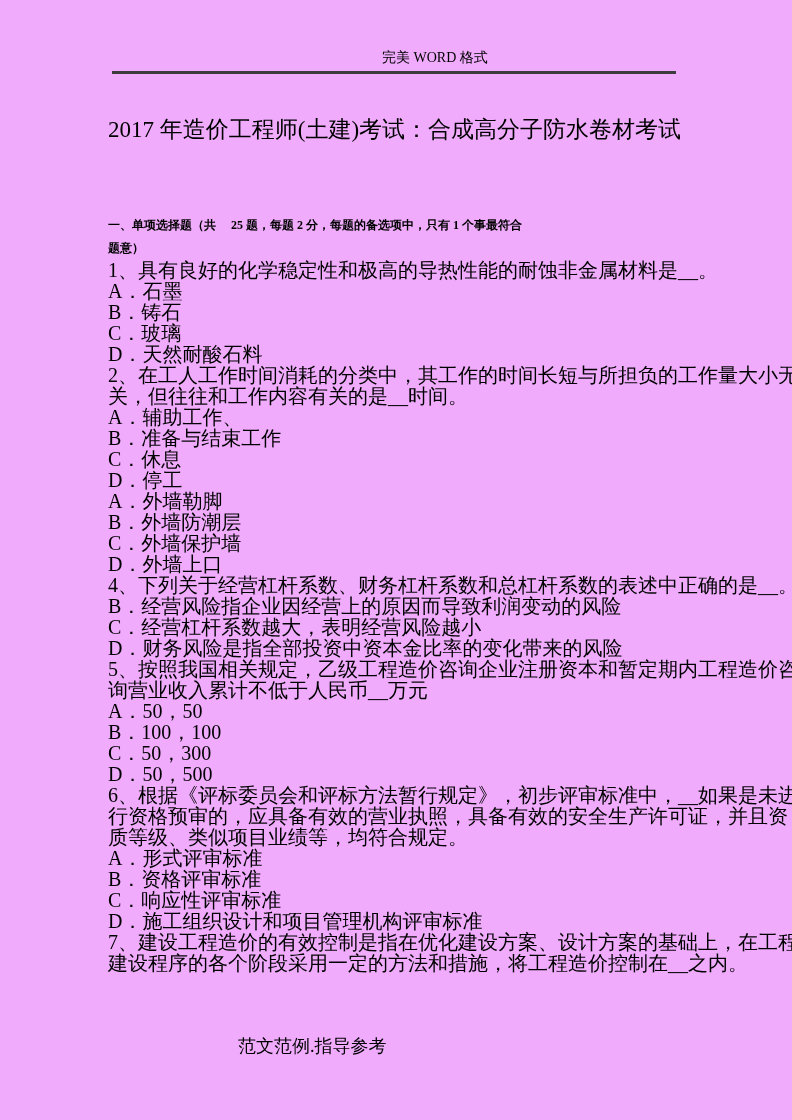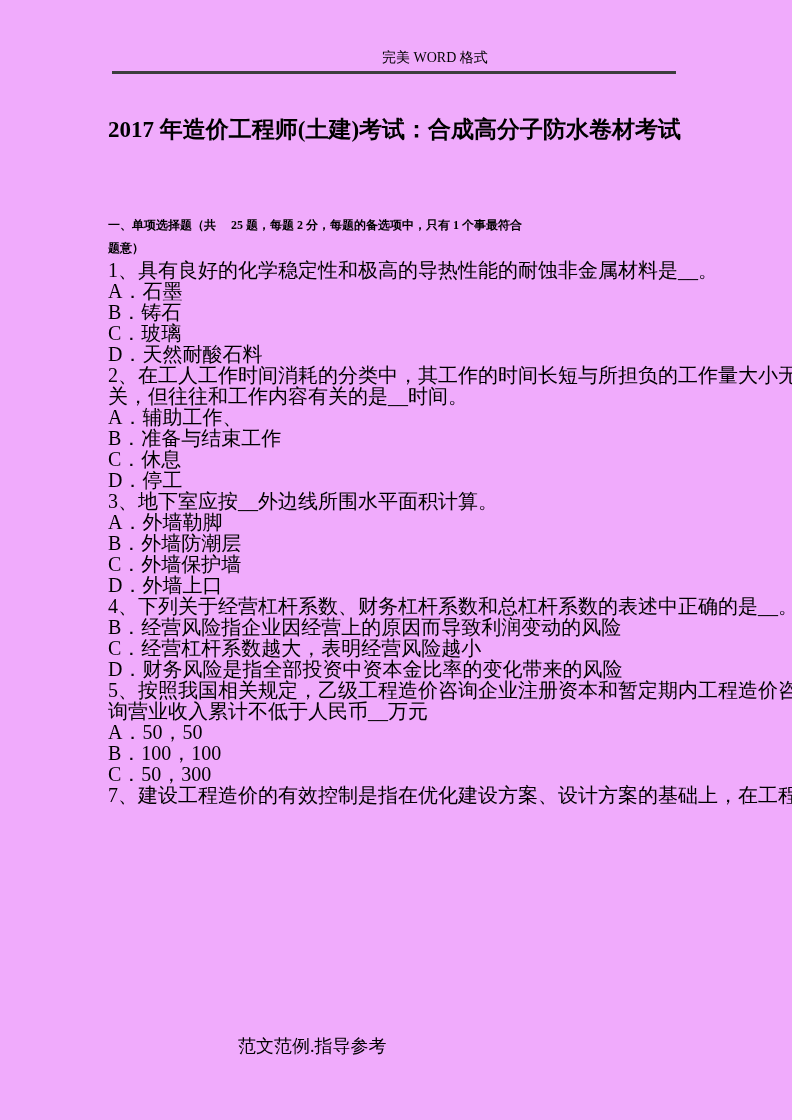--- a/index.html
+++ b/index.html
@@ -29,21 +29,21 @@
     height: 3px;
     background: #3d3d3d;
   }
   .title {
     position: absolute;
     top: 108px;
     left: 108px;
     width: 568px;
     text-align: center;
     font-size: 23px;
-    font-weight: bold;
+    font-weight: normal;
   }
   .t-line { height: 44px; line-height: 44px; white-space: pre; }
   .content {
     position: absolute;
     top: 214px;
     left: 108px;
     width: 568px;
   }
   .h-line {
     font-size: 12px;
@@ -96,44 +96,54 @@
     <div>
       <div class="b-line">2、在工人工作时间消耗的分类中，其工作的时间长短与所担负的工作量大小无</div>
       <div class="b-line">关，但往往和工作内容有关的是__时间。</div>
       <div class="b-line">A．辅助工作、</div>
       <div class="b-line">B．准备与结束工作</div>
       <div class="b-line">C．休息</div>
       <div class="b-line">D．停工</div>
     </div>
 
     <div>
-      <div class="b-line">3、地下室应按__外边线所围水平面积计算。</div>
       <div class="b-line">A．外墙勒脚</div>
       <div class="b-line">B．外墙防潮层</div>
       <div class="b-line">C．外墙保护墙</div>
       <div class="b-line">D．外墙上口</div>
     </div>
 
     <div>
       <div class="b-line">4、下列关于经营杠杆系数、财务杠杆系数和总杠杆系数的表述中正确的是__。</div>
       <div class="b-line">B．经营风险指企业因经营上的原因而导致利润变动的风险</div>
       <div class="b-line">C．经营杠杆系数越大，表明经营风险越小</div>
       <div class="b-line">D．财务风险是指全部投资中资本金比率的变化带来的风险</div>
     </div>
 
     <div>
       <div class="b-line">5、按照我国相关规定，乙级工程造价咨询企业注册资本和暂定期内工程造价咨</div>
       <div class="b-line">询营业收入累计不低于人民币__万元</div>
       <div class="b-line">A．50，50</div>
       <div class="b-line">B．100，100</div>
       <div class="b-line">C．50，300</div>
+      <div class="b-line">D．50，500</div>
     </div>
 
+    <div>
+      <div class="b-line">6、根据《评标委员会和评标方法暂行规定》，初步评审标准中，__如果是未进</div>
+      <div class="b-line">行资格预审的，应具备有效的营业执照，具备有效的安全生产许可证，并且资</div>
+      <div class="b-line">质等级、类似项目业绩等，均符合规定。</div>
+      <div class="b-line">A．形式评审标准</div>
+      <div class="b-line">B．资格评审标准</div>
+      <div class="b-line">C．响应性评审标准</div>
+      <div class="b-line">D．施工组织设计和项目管理机构评审标准</div>
+    </div>
 
     <div>
       <div class="b-line">7、建设工程造价的有效控制是指在优化建设方案、设计方案的基础上，在工程</div>
+      <div class="b-line">建设程序的各个阶段采用一定的方法和措施，将工程造价控制在__之内。</div>
     </div>
 
   </div>
 
   <div class="footer-text">范文范例.指导参考</div>
 
 </div>
 
 </body></html>

